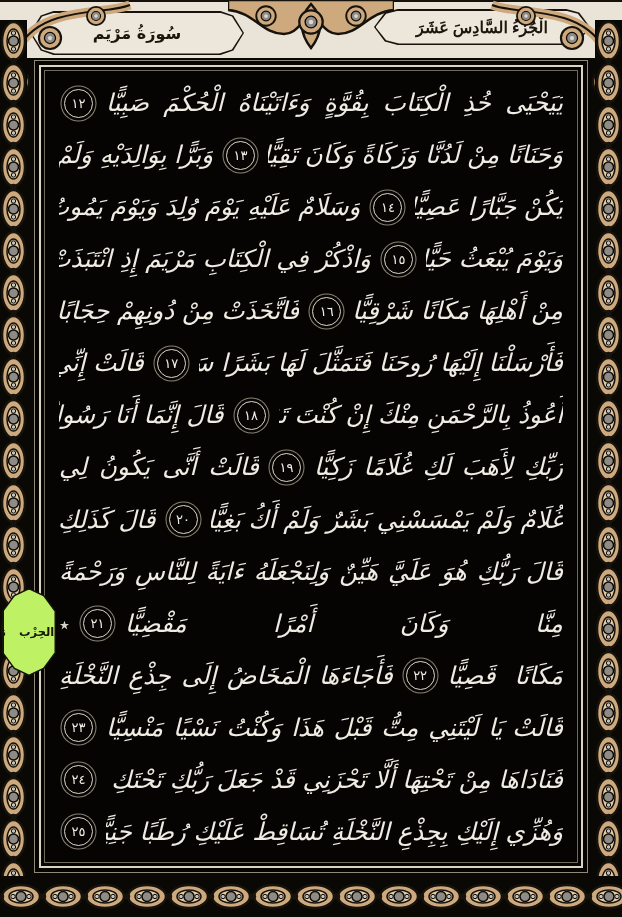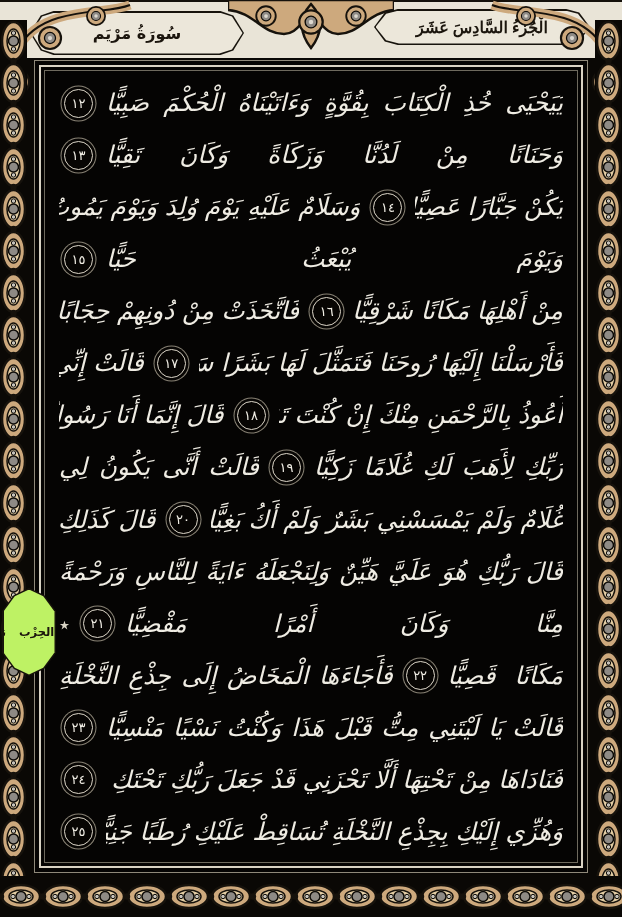--- a/index.html
+++ b/index.html
@@ -173,29 +173,31 @@
   <div class="frame-outer">
     <div class="frame-mid">
       <div class="frame-in">
           <div class="qline">
             <span class="qtxt">يَيَحْيَى خُذِ الْكِتَابَ بِقُوَّةٍ وَءَاتَيْنَاهُ الْحُكْمَ صَبِيًّا</span>
             <span class="aya">١٢</span>
           </div>
           <div class="qline">
             <span class="qtxt">وَحَنَانًا مِنْ لَدُنَّا وَزَكَاةً وَكَانَ تَقِيًّا</span>
             <span class="aya">١٣</span>
+            <span class="qtxt">وَبَرًّا بِوَالِدَيْهِ وَلَمْ</span>
           </div>
           <div class="qline">
             <span class="qtxt">يَكُنْ جَبَّارًا عَصِيًّا</span>
             <span class="aya">١٤</span>
             <span class="qtxt">وَسَلَامٌ عَلَيْهِ يَوْمَ وُلِدَ وَيَوْمَ يَمُوتُ</span>
           </div>
           <div class="qline">
             <span class="qtxt">وَيَوْمَ يُبْعَثُ حَيًّا</span>
             <span class="aya">١٥</span>
+            <span class="qtxt">وَاذْكُرْ فِي الْكِتَابِ مَرْيَمَ إِذِ انْتَبَذَتْ</span>
           </div>
           <div class="qline">
             <span class="qtxt">مِنْ أَهْلِهَا مَكَانًا شَرْقِيًّا</span>
             <span class="aya">١٦</span>
             <span class="qtxt">فَاتَّخَذَتْ مِنْ دُونِهِمْ حِجَابًا</span>
           </div>
           <div class="qline">
             <span class="qtxt">فَأَرْسَلْنَا إِلَيْهَا رُوحَنَا فَتَمَثَّلَ لَهَا بَشَرًا سَوِيًّا</span>
             <span class="aya">١٧</span>
             <span class="qtxt">قَالَتْ إِنِّي</span>

